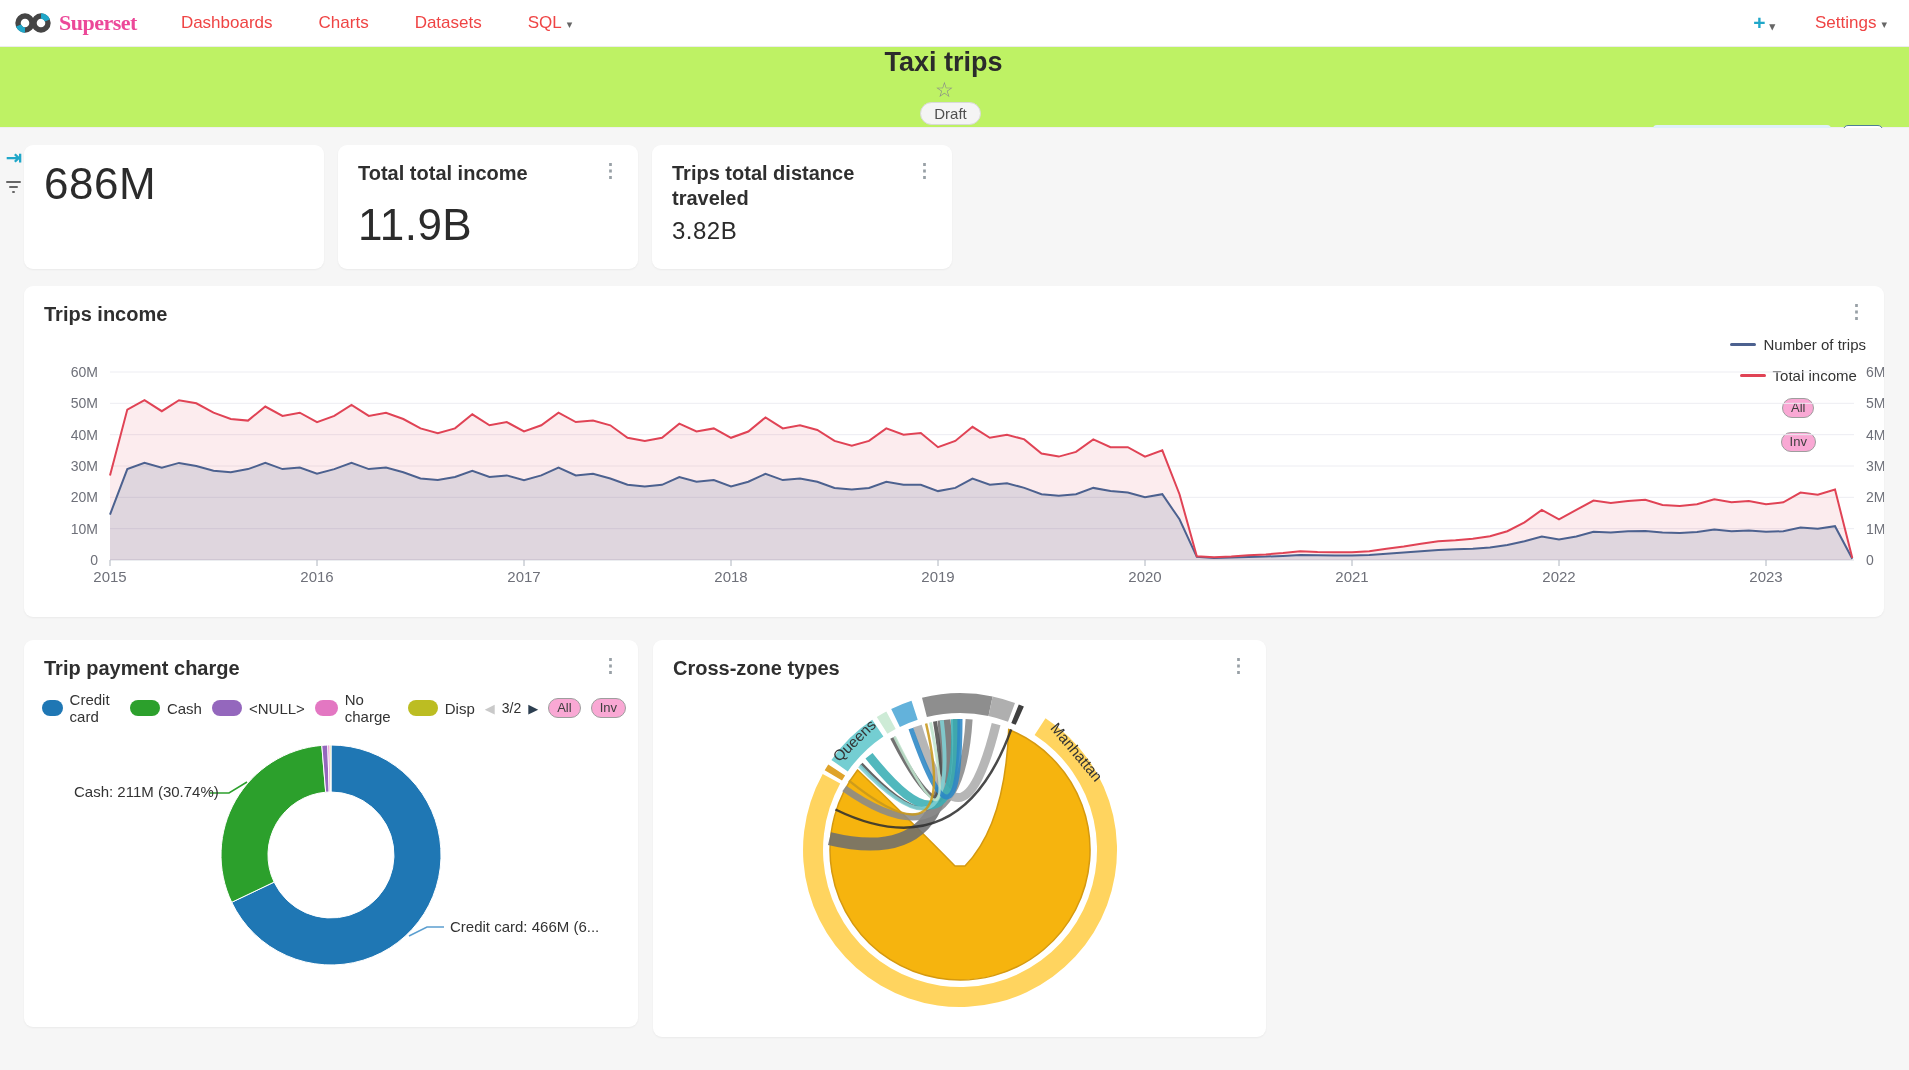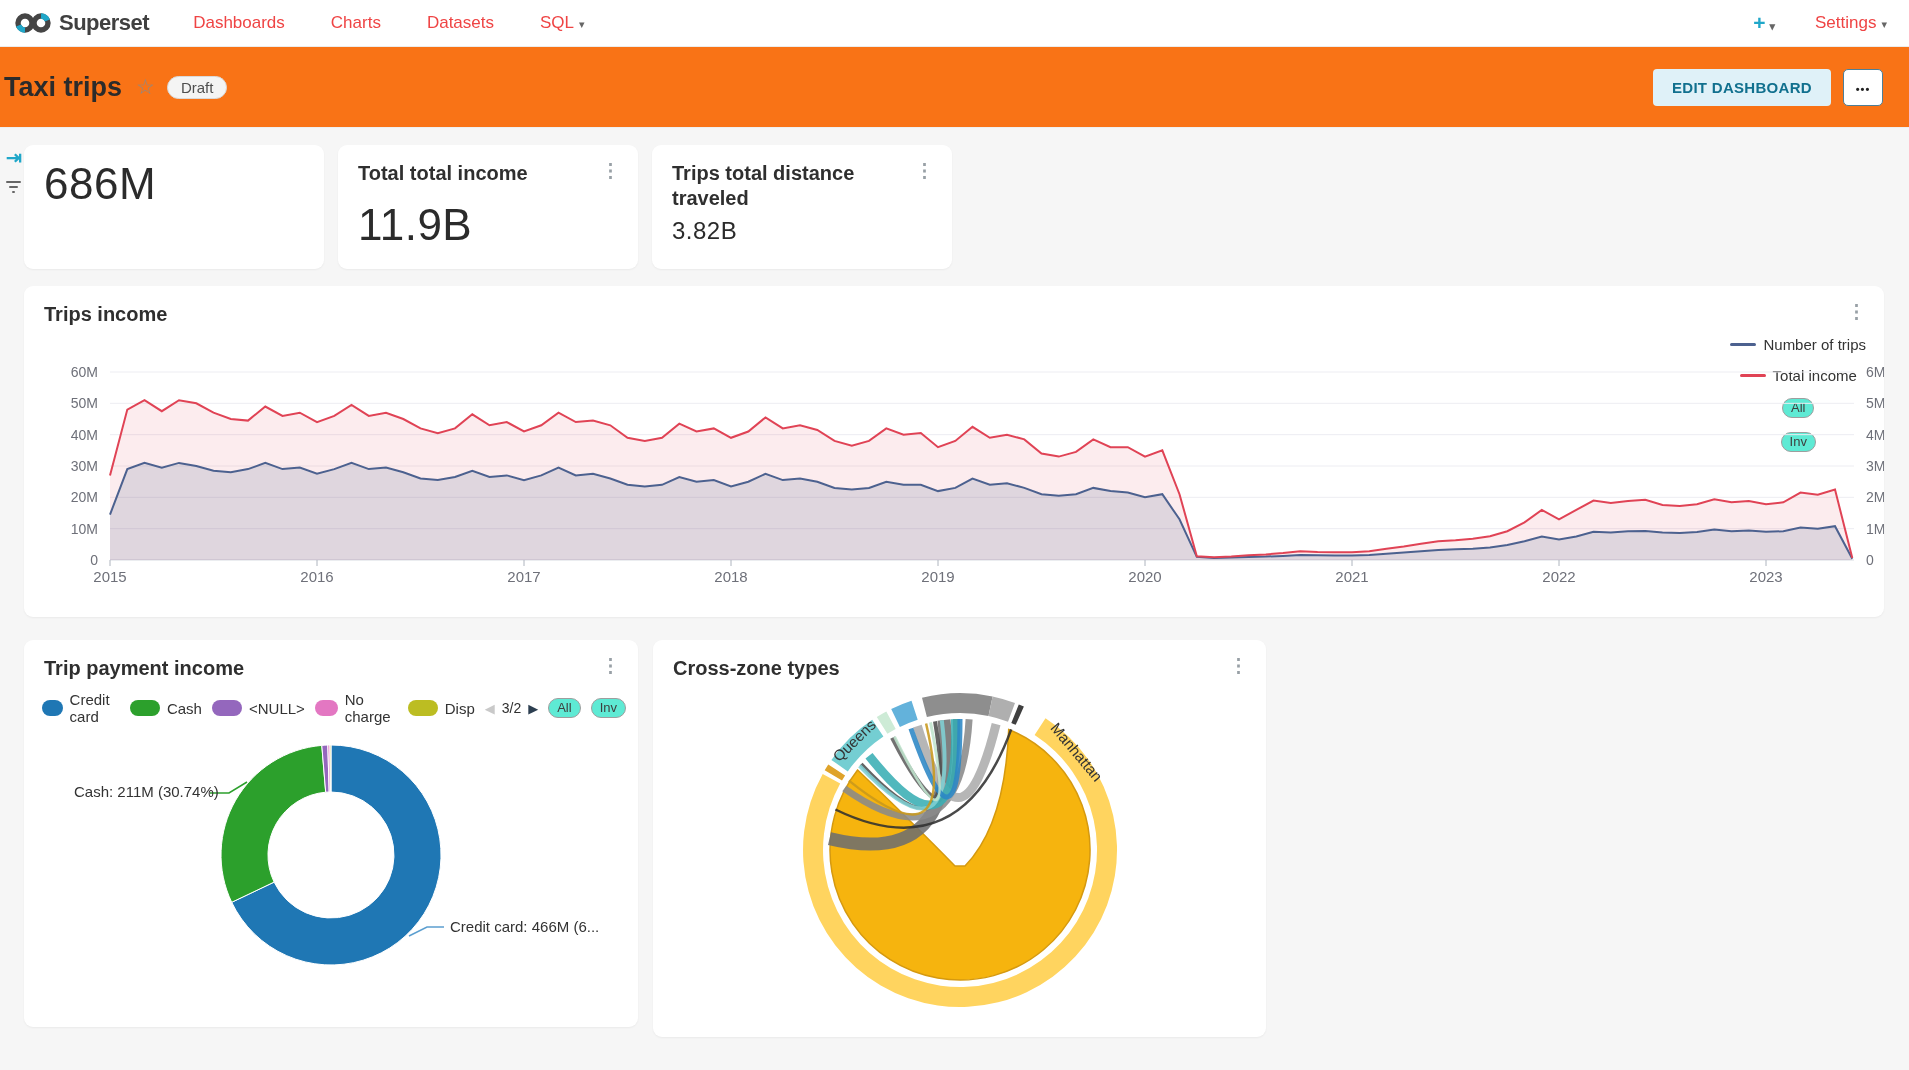--- a/index.html
+++ b/index.html
@@ -3,30 +3,30 @@
 <meta charset="utf-8">
 <style>
   * { margin:0; padding:0; box-sizing:border-box; }
   html,body { width:1909px; height:1070px; overflow:hidden; background:#F6F6F6;
               font-family:"Liberation Sans", sans-serif; color:#333; }
 
   
   .nav { height:47px; background:#fff; border-bottom:1px solid #ECECEC;
          display:flex; align-items:center; padding:0 22px 0 14px; }
   .brand { display:flex; align-items:center; gap:7px; margin-right:44px; }
-  .brand-name { font-size:22px; font-weight:bold; color:#404040; letter-spacing:-0.5px; }
+  .brand-name { font-size:22px; font-weight:bold; color:#ec4899; letter-spacing:-0.5px;font-family:Liberation Serif, serif; }
   .nav-items { display:flex; align-items:center; gap:46px; }
   .nav-item { font-size:17px; color:#ef4444; cursor:pointer; display:flex; align-items:center; gap:5px;}
   .nav-right { margin-left:auto; display:flex; align-items:center; gap:40px; }
   .nav-plus { color:#20A7C9; font-size:21px; font-weight:bold; display:flex; align-items:center; gap:4px; cursor:pointer;}
   .caret::after { content:"▾"; font-size:11px; color:#666; }
 
   
-  .hdr { height:81px; background:#f97316; display:flex; align-items:center;
-         padding:0 26px 0 4px; border-bottom:1px solid #EFEFEF;}
+  .hdr { height:81px; background:#bef264; display:flex; align-items:center;
+         padding:0 26px 0 18px; border-bottom:1px solid #EFEFEF;flex-direction:column;}
   .dash-title { font-size:27px; font-weight:bold; color:#2b2b2b; margin-right:14px;}
   .star { font-size:21px; color:#8a8a8a; margin-right:12px; cursor:pointer;}
   .star::after{ content:"☆"; }
   .badge { font-size:15px; color:#4f4f4f; background:#F4F4F4; border:1px solid #D9D9D9;
            border-radius:12px; padding:2px 13px; }
   .hdr-right { margin-left:auto; display:flex; align-items:center; gap:12px; }
   .edit-btn { background:#DFF1F8; color:#11708E; font-weight:bold; font-size:15px;
               padding:10px 19px; border:none; border-radius:4px; cursor:pointer; letter-spacing:0.3px;}
   .more-btn { background:#fff; border:1px solid #4E7E96; border-radius:5px; width:40px; height:37px;
               color:#222; font-size:15px; font-weight:bold; cursor:pointer; line-height:1;}
@@ -46,21 +46,21 @@
   .kebab::after{ content:"⋮"; font-weight:bold;}
 
   .kpi-value { font-size:44px; font-weight:500; color:#2b2b2b; padding:14px 0 0 20px; letter-spacing:0.5px;}
   .kpi-value--sm { font-size:24px; padding-top:6px; }
 
   
   .legend-row { display:flex; align-items:center; gap:14px; font-size:15px; color:#333; }
   .legend-item { display:flex; align-items:center; gap:7px; }
   .line-swatch { width:26px; height:3px; border-radius:2px; display:inline-block; }
   .rect-swatch { width:30px; height:16px; border-radius:8px; display:inline-block; }
-  .pill-btn { border:1px solid #9E9E9E; border-radius:12px; background:#5eead4; color:#3E3E3E;
+  .pill-btn { border:1px solid #9E9E9E; border-radius:12px; background:#f9a8d4; color:#3E3E3E;
               font-size:13px; padding:1px 8px 2px; cursor:pointer; }
   .pager { display:flex; align-items:center; gap:7px; font-size:14px; color:#2f2f2f; }
   .pg-prev { color:#C9C9C9; font-size:13px; cursor:default;}
   .pg-next { color:#2C3E50; font-size:13px; cursor:pointer;}
 
   .abs { position:absolute;flex-direction:column; }
   svg text { font-family:"Liberation Sans", sans-serif; }
 </style>
 </head>
 <body>
@@ -196,21 +196,21 @@
           <text x="1742" y="296" font-size="15" fill="#6E7079" text-anchor="middle">2023</text>
           <polygon points="86.0,189.4 103.3,123.6 120.5,114.2 137.8,125.2 155.0,114.2 172.3,117.3 189.5,126.7 206.8,133.0 224.0,134.6 241.3,120.5 258.5,129.9 275.8,126.7 293.0,136.1 310.3,129.9 327.5,118.9 344.8,129.9 362.0,126.7 379.3,133.0 396.5,142.4 413.8,147.1 431.0,142.4 448.3,128.3 465.5,139.3 482.8,136.1 500.0,145.5 517.3,139.3 534.5,126.7 551.8,136.1 569.0,134.6 586.3,139.3 603.5,151.8 620.8,154.9 638.0,151.8 655.3,137.7 672.5,145.5 689.8,142.4 707.0,151.8 724.3,145.5 741.5,131.4 758.8,142.4 776.0,139.3 793.3,144.0 810.5,154.9 827.8,159.6 845.0,154.9 862.3,142.4 879.5,148.7 896.8,147.1 914.0,161.2 931.3,154.9 948.5,140.8 965.8,151.8 983.0,148.7 1000.3,153.4 1017.5,167.5 1034.8,170.6 1052.0,165.9 1069.3,153.4 1086.5,161.2 1103.8,161.2 1121.0,170.6 1138.3,164.3 1155.5,208.2 1172.8,270.2 1190.0,271.2 1207.3,270.6 1224.5,269.3 1241.8,268.4 1259.0,267.1 1276.3,265.2 1293.5,265.9 1310.8,266.2 1328.0,266.2 1345.3,265.2 1362.5,262.7 1379.8,260.5 1397.0,257.7 1414.3,255.2 1431.5,254.3 1448.8,252.7 1466.0,250.2 1483.3,245.2 1500.5,236.4 1517.8,223.9 1535.0,233.3 1552.3,223.9 1569.5,214.5 1586.8,217.0 1604.0,215.1 1621.3,213.8 1638.5,218.9 1655.8,220.1 1673.0,218.2 1690.3,213.2 1707.5,216.3 1724.8,215.1 1742.0,218.2 1759.3,216.3 1776.5,206.6 1793.8,208.8 1811.0,203.5 1828.3,272.1 1828.3,274 86,274" fill="rgba(224,67,85,0.10)"></polygon>
           <polygon points="86.0,228.6 103.3,183.1 120.5,176.9 137.8,181.6 155.0,176.9 172.3,180.0 189.5,184.7 206.8,186.3 224.0,183.1 241.3,176.9 258.5,183.1 275.8,181.6 293.0,187.8 310.3,183.1 327.5,176.9 344.8,183.1 362.0,181.6 379.3,186.3 396.5,192.5 413.8,194.1 431.0,191.0 448.3,184.7 465.5,191.0 482.8,189.4 500.0,194.1 517.3,189.4 534.5,181.6 551.8,189.4 569.0,187.8 586.3,192.5 603.5,198.8 620.8,200.4 638.0,198.8 655.3,191.0 672.5,195.7 689.8,194.1 707.0,200.4 724.3,195.7 741.5,187.8 758.8,194.1 776.0,192.5 793.3,195.7 810.5,201.9 827.8,203.5 845.0,201.9 862.3,195.7 879.5,198.8 896.8,198.8 914.0,205.1 931.3,201.9 948.5,192.5 965.8,198.8 983.0,197.2 1000.3,201.9 1017.5,208.2 1034.8,209.8 1052.0,208.2 1069.3,201.9 1086.5,205.1 1103.8,206.6 1121.0,211.3 1138.3,208.2 1155.5,233.3 1172.8,270.9 1190.0,272.1 1207.3,271.5 1224.5,270.9 1241.8,270.6 1259.0,269.9 1276.3,269.0 1293.5,269.3 1310.8,269.6 1328.0,269.6 1345.3,269.0 1362.5,267.7 1379.8,266.5 1397.0,265.2 1414.3,264.0 1431.5,263.3 1448.8,262.7 1466.0,261.5 1483.3,259.0 1500.5,255.2 1517.8,250.5 1535.0,253.6 1552.3,250.5 1569.5,245.8 1586.8,246.4 1604.0,245.2 1621.3,244.9 1638.5,246.4 1655.8,247.1 1673.0,246.1 1690.3,243.6 1707.5,245.2 1724.8,244.5 1742.0,245.8 1759.3,245.2 1776.5,241.4 1793.8,242.7 1811.0,240.2 1828.3,272.7 1828.3,274 86,274" fill="rgba(76,97,143,0.16)"></polygon>
           <polyline points="86.0,228.6 103.3,183.1 120.5,176.9 137.8,181.6 155.0,176.9 172.3,180.0 189.5,184.7 206.8,186.3 224.0,183.1 241.3,176.9 258.5,183.1 275.8,181.6 293.0,187.8 310.3,183.1 327.5,176.9 344.8,183.1 362.0,181.6 379.3,186.3 396.5,192.5 413.8,194.1 431.0,191.0 448.3,184.7 465.5,191.0 482.8,189.4 500.0,194.1 517.3,189.4 534.5,181.6 551.8,189.4 569.0,187.8 586.3,192.5 603.5,198.8 620.8,200.4 638.0,198.8 655.3,191.0 672.5,195.7 689.8,194.1 707.0,200.4 724.3,195.7 741.5,187.8 758.8,194.1 776.0,192.5 793.3,195.7 810.5,201.9 827.8,203.5 845.0,201.9 862.3,195.7 879.5,198.8 896.8,198.8 914.0,205.1 931.3,201.9 948.5,192.5 965.8,198.8 983.0,197.2 1000.3,201.9 1017.5,208.2 1034.8,209.8 1052.0,208.2 1069.3,201.9 1086.5,205.1 1103.8,206.6 1121.0,211.3 1138.3,208.2 1155.5,233.3 1172.8,270.9 1190.0,272.1 1207.3,271.5 1224.5,270.9 1241.8,270.6 1259.0,269.9 1276.3,269.0 1293.5,269.3 1310.8,269.6 1328.0,269.6 1345.3,269.0 1362.5,267.7 1379.8,266.5 1397.0,265.2 1414.3,264.0 1431.5,263.3 1448.8,262.7 1466.0,261.5 1483.3,259.0 1500.5,255.2 1517.8,250.5 1535.0,253.6 1552.3,250.5 1569.5,245.8 1586.8,246.4 1604.0,245.2 1621.3,244.9 1638.5,246.4 1655.8,247.1 1673.0,246.1 1690.3,243.6 1707.5,245.2 1724.8,244.5 1742.0,245.8 1759.3,245.2 1776.5,241.4 1793.8,242.7 1811.0,240.2 1828.3,272.7" fill="none" stroke="#4C618F" stroke-width="2"></polyline>
           <polyline points="86.0,189.4 103.3,123.6 120.5,114.2 137.8,125.2 155.0,114.2 172.3,117.3 189.5,126.7 206.8,133.0 224.0,134.6 241.3,120.5 258.5,129.9 275.8,126.7 293.0,136.1 310.3,129.9 327.5,118.9 344.8,129.9 362.0,126.7 379.3,133.0 396.5,142.4 413.8,147.1 431.0,142.4 448.3,128.3 465.5,139.3 482.8,136.1 500.0,145.5 517.3,139.3 534.5,126.7 551.8,136.1 569.0,134.6 586.3,139.3 603.5,151.8 620.8,154.9 638.0,151.8 655.3,137.7 672.5,145.5 689.8,142.4 707.0,151.8 724.3,145.5 741.5,131.4 758.8,142.4 776.0,139.3 793.3,144.0 810.5,154.9 827.8,159.6 845.0,154.9 862.3,142.4 879.5,148.7 896.8,147.1 914.0,161.2 931.3,154.9 948.5,140.8 965.8,151.8 983.0,148.7 1000.3,153.4 1017.5,167.5 1034.8,170.6 1052.0,165.9 1069.3,153.4 1086.5,161.2 1103.8,161.2 1121.0,170.6 1138.3,164.3 1155.5,208.2 1172.8,270.2 1190.0,271.2 1207.3,270.6 1224.5,269.3 1241.8,268.4 1259.0,267.1 1276.3,265.2 1293.5,265.9 1310.8,266.2 1328.0,266.2 1345.3,265.2 1362.5,262.7 1379.8,260.5 1397.0,257.7 1414.3,255.2 1431.5,254.3 1448.8,252.7 1466.0,250.2 1483.3,245.2 1500.5,236.4 1517.8,223.9 1535.0,233.3 1552.3,223.9 1569.5,214.5 1586.8,217.0 1604.0,215.1 1621.3,213.8 1638.5,218.9 1655.8,220.1 1673.0,218.2 1690.3,213.2 1707.5,216.3 1724.8,215.1 1742.0,218.2 1759.3,216.3 1776.5,206.6 1793.8,208.8 1811.0,203.5 1828.3,272.1" fill="none" stroke="#E04355" stroke-width="2"></polyline>
         </svg></div>
   </div>
 
   <div class="card" style="left:24px; top:512px; width:614px; height:387px;">
     <div class="card-head">
-      <span class="card-title">Trip payment income</span>
+      <span class="card-title">Trip payment charge</span>
       <span class="kebab"></span>
     </div>
     <div class="legend-row" style="padding:10px 12px 0 18px; gap:10px;">
       <span class="legend-item">
         <span class="rect-swatch" style="background-color: rgb(31, 119, 180);"></span>
         <span>Credit card</span>
       </span>
       <span class="legend-item">
         <span class="rect-swatch" style="background-color: rgb(44, 160, 44);"></span>
         <span>Cash</span>

